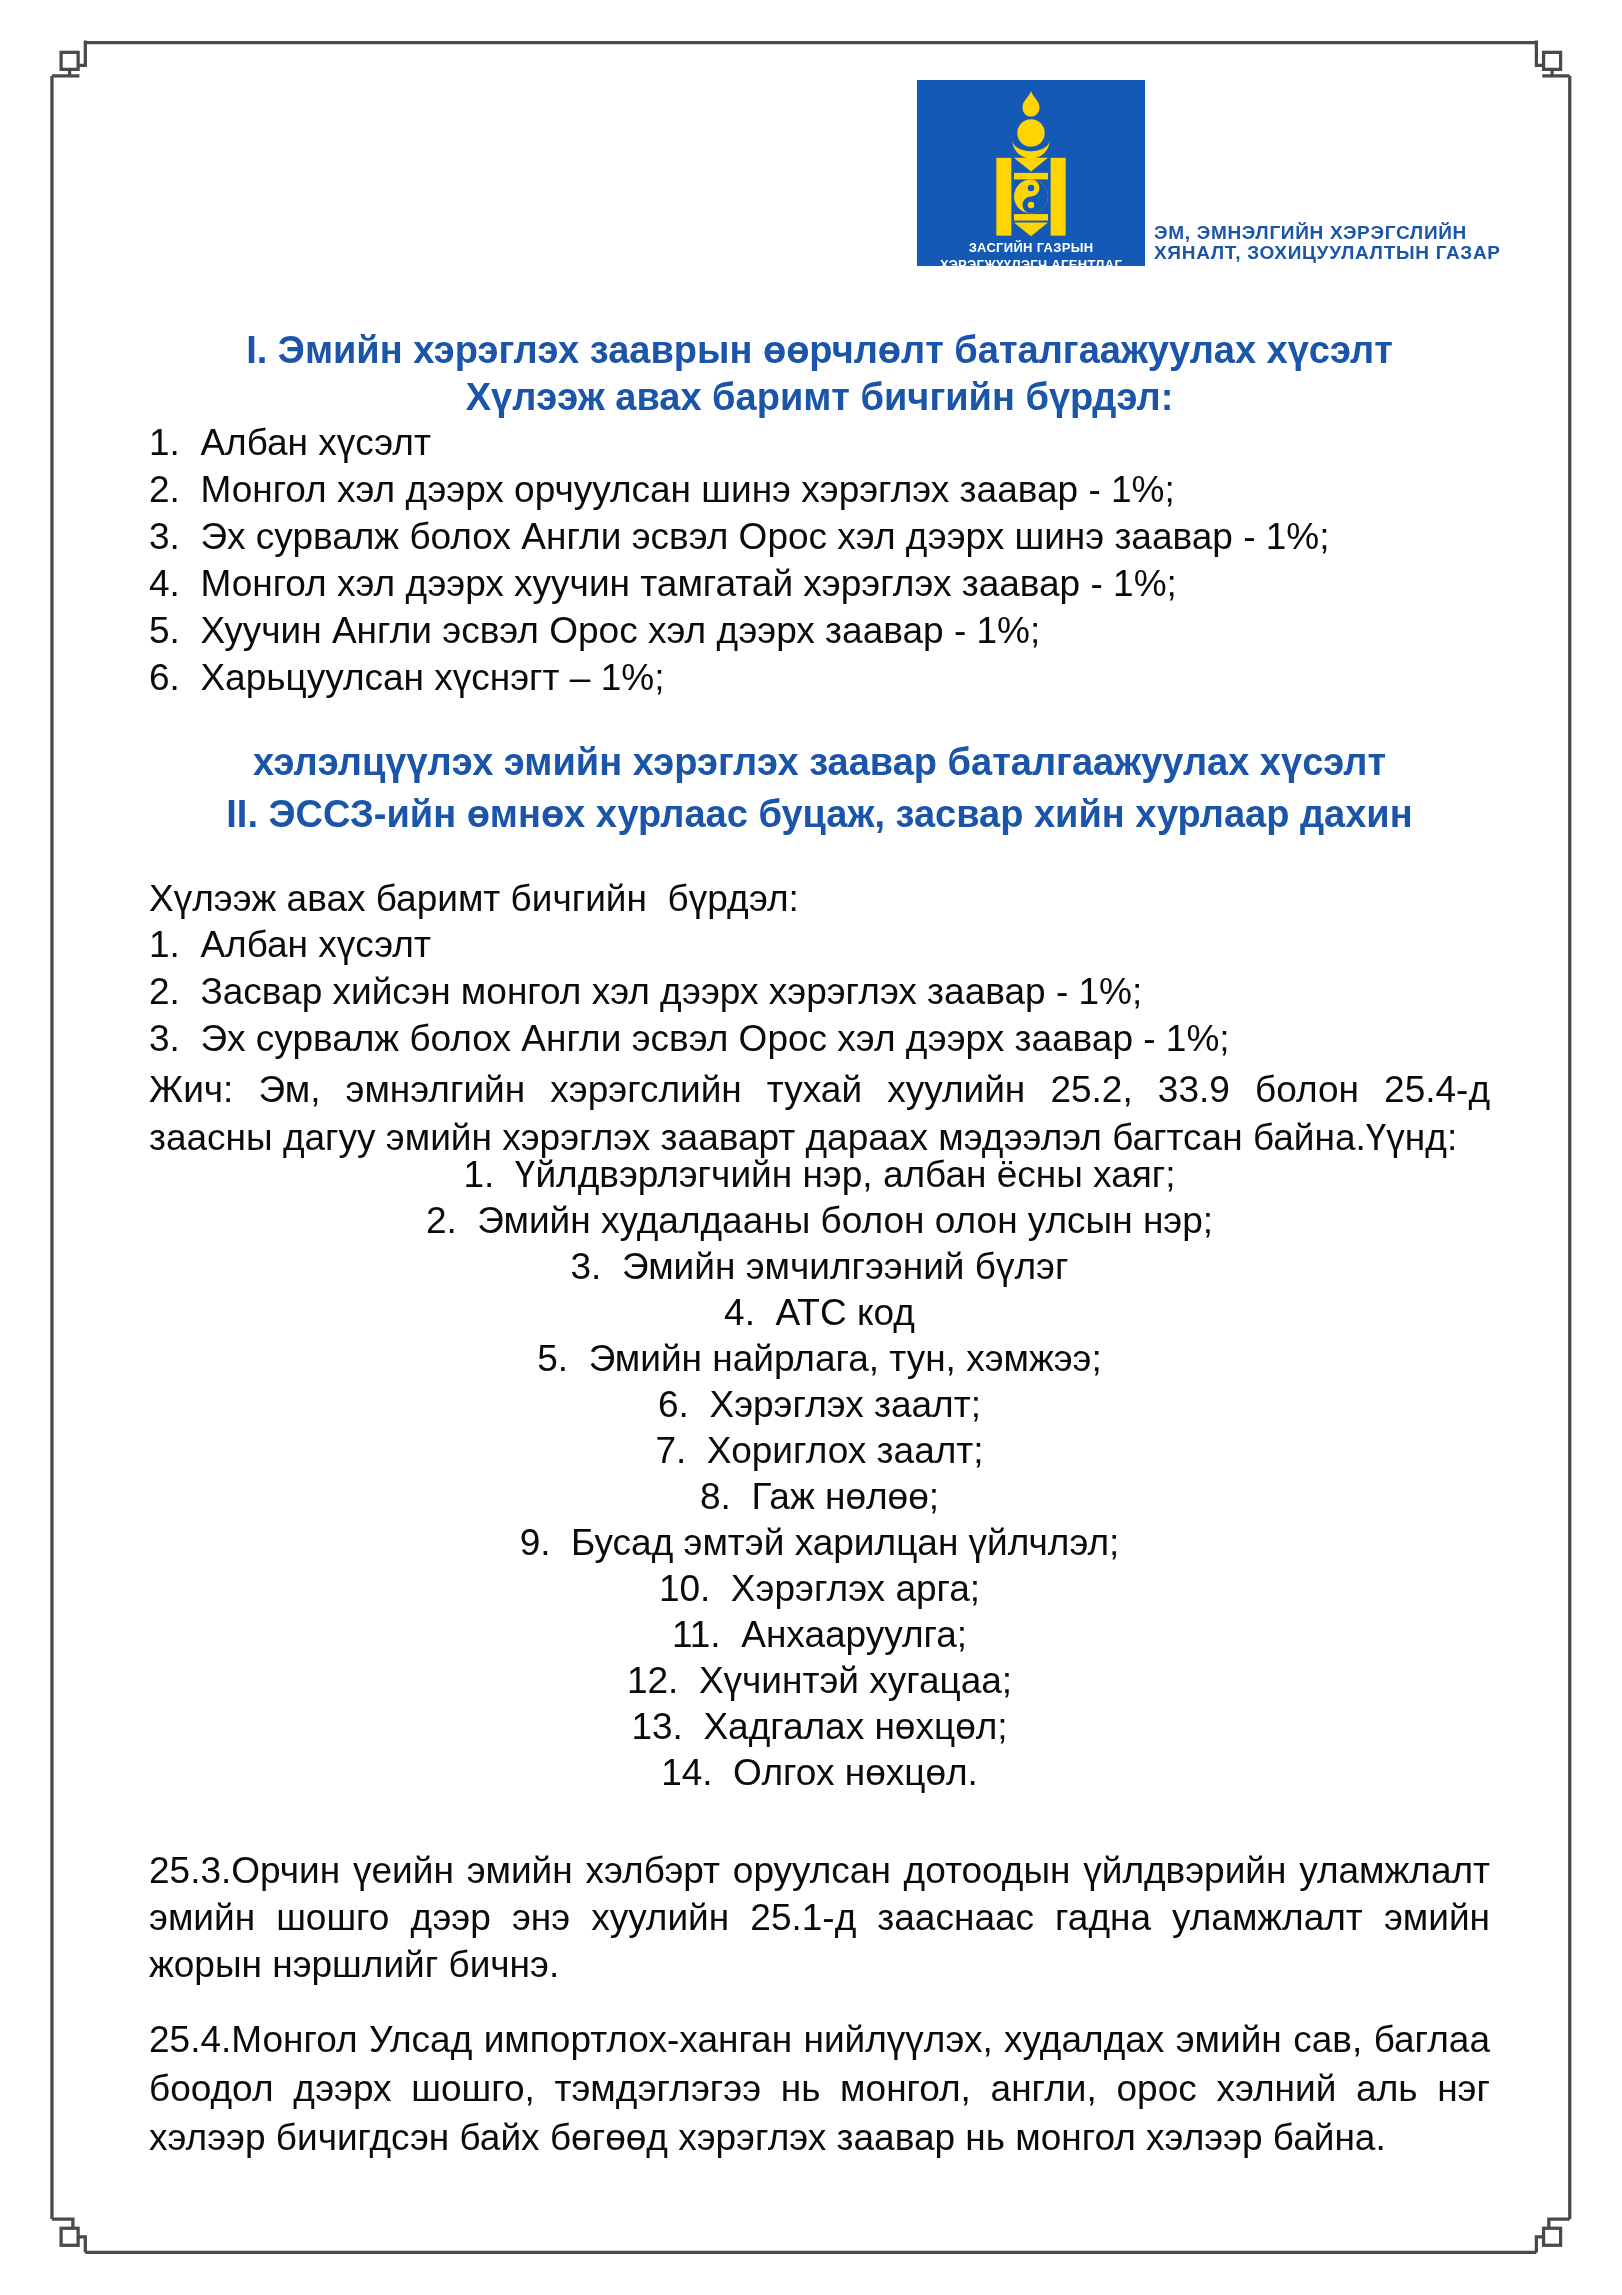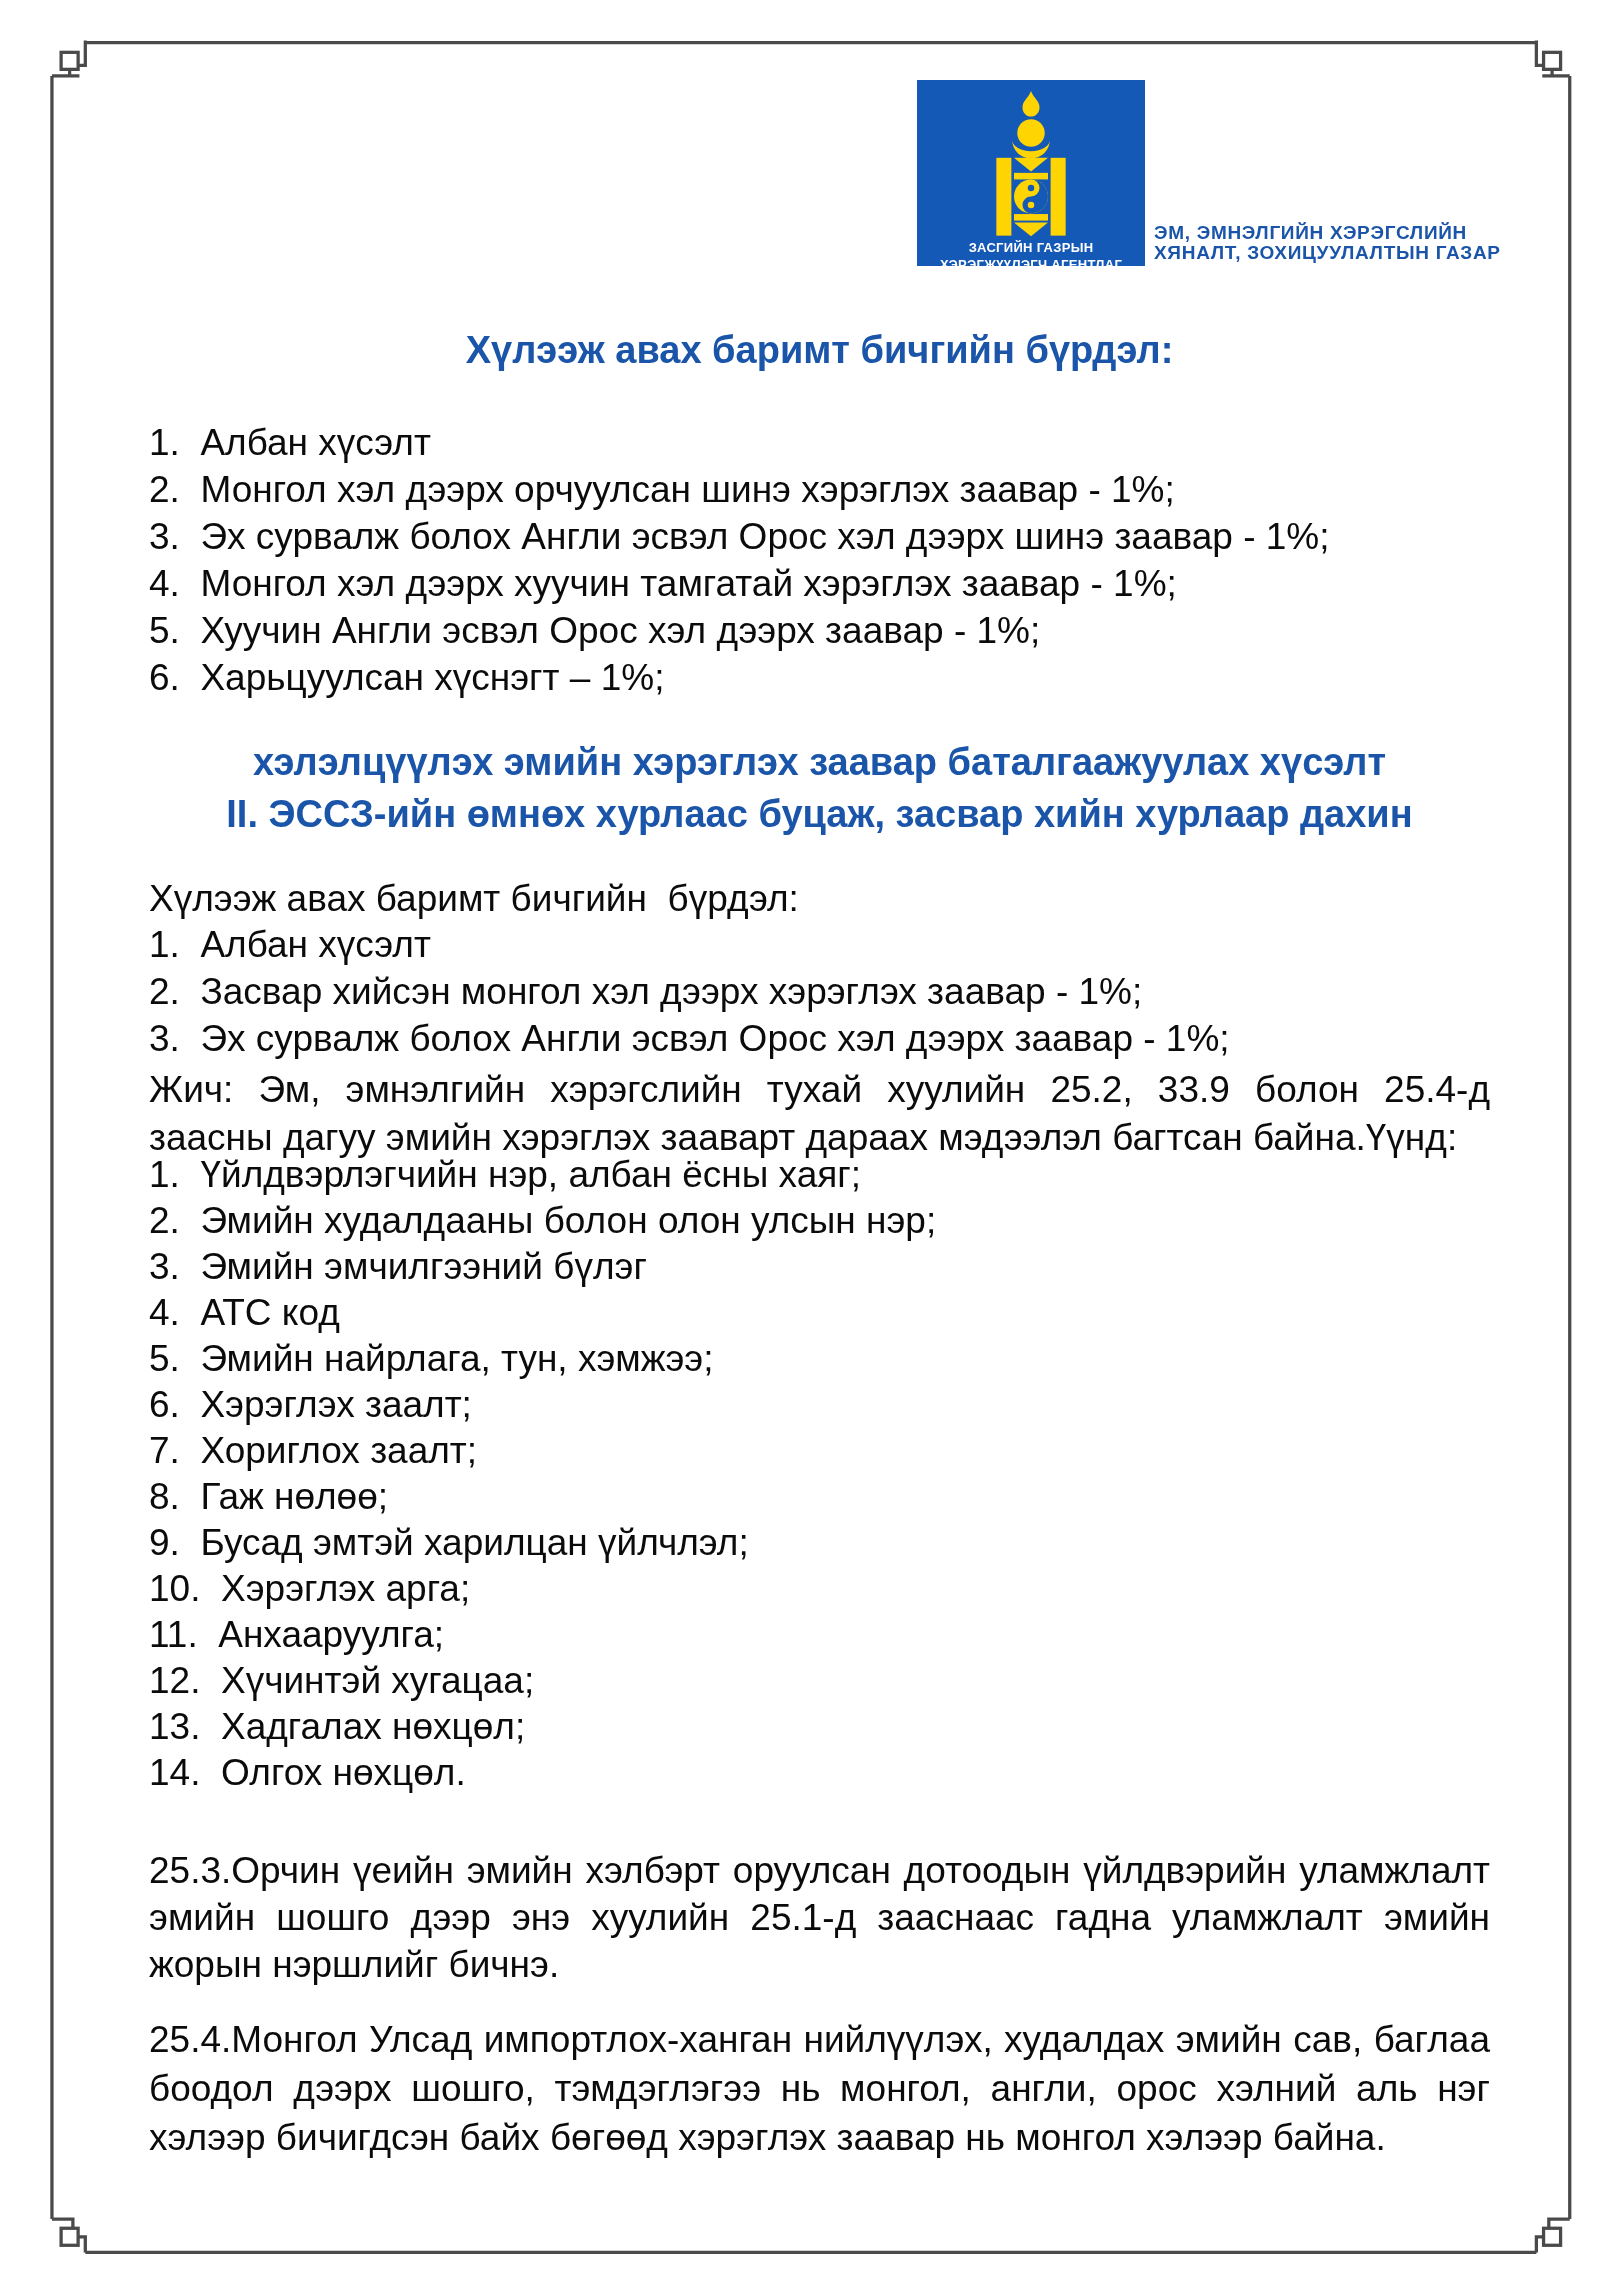--- a/index.html
+++ b/index.html
@@ -18,21 +18,21 @@
   }
   .side-title{
     position:absolute;left:1154px;top:223px;color:#1a55a9;font-weight:bold;
     font-size:19px;line-height:20px;letter-spacing:0.7px;white-space:nowrap;
   }
   
   .col{position:absolute;left:149px;width:1341px;}
   .h-line{font-weight:bold;font-size:38px;line-height:47px;color:#1a55a9;text-align:center;white-space:nowrap;}
   .h2 .h-line{line-height:52px;}
   .body-line{font-size:37px;line-height:47px;white-space:pre-wrap;}
-  .tight .body-line{line-height:46px;}
+  .tight .body-line{line-height:46px;text-align:center;}
   .para{font-size:37px;text-align:justify;}
   #subtitle{top:875px;}
   #heading1{top:327px;}
   #list1{top:419px;}
   #heading2{top:736px;}
   #list2{top:921px;}
   #note{top:1066px;line-height:48px;}
   #list3{top:1152px;}
   #p253{top:1847px;line-height:47px;}
   #p254{top:2015px;line-height:49px;}
@@ -102,20 +102,21 @@
       <div>ХЭРЭГЖҮҮЛЭГЧ АГЕНТЛАГ</div>
     </div>
   </div>
 
   <div class="side-title">
     <div>ЭМ, ЭМНЭЛГИЙН ХЭРЭГСЛИЙН</div>
     <div>ХЯНАЛТ, ЗОХИЦУУЛАЛТЫН ГАЗАР</div>
   </div>
 
   <div id="heading1" class="col abs">
+    <div class="h-line">I. Эмийн хэрэглэх зааврын өөрчлөлт баталгаажуулах хүсэлт</div>
     <div class="h-line">Хүлээж авах баримт бичгийн бүрдэл:</div>
   </div>
 
   <div id="list1" class="col abs">
     <div class="body-line">1.&nbsp; Албан хүсэлт</div>
     <div class="body-line">2.&nbsp; Монгол хэл дээрх орчуулсан шинэ хэрэглэх заавар - 1%;</div>
     <div class="body-line">3.&nbsp; Эх сурвалж болох Англи эсвэл Орос хэл дээрх шинэ заавар - 1%;</div>
     <div class="body-line">4.&nbsp; Монгол хэл дээрх хуучин тамгатай хэрэглэх заавар - 1%;</div>
     <div class="body-line">5.&nbsp; Хуучин Англи эсвэл Орос хэл дээрх заавар - 1%;</div>
     <div class="body-line">6.&nbsp; Харьцуулсан хүснэгт – 1%;</div>

